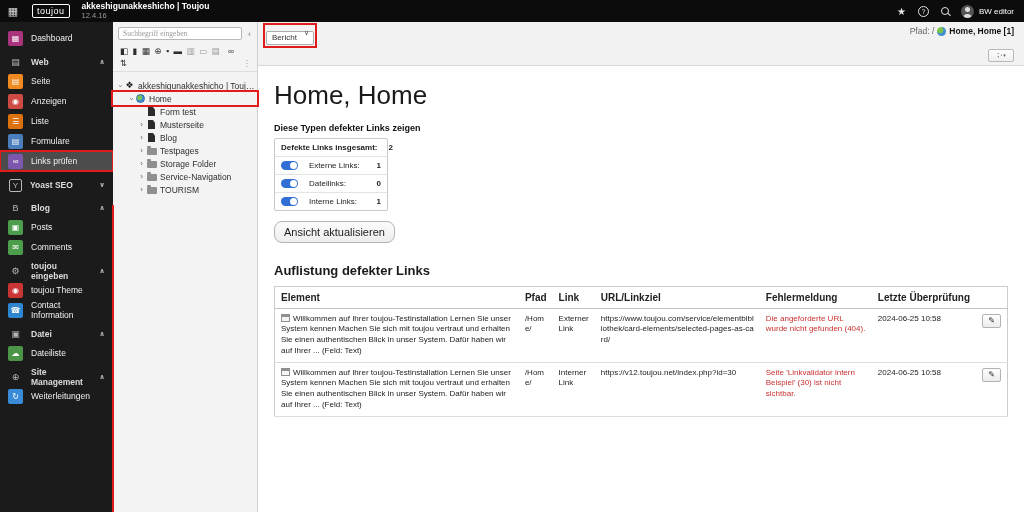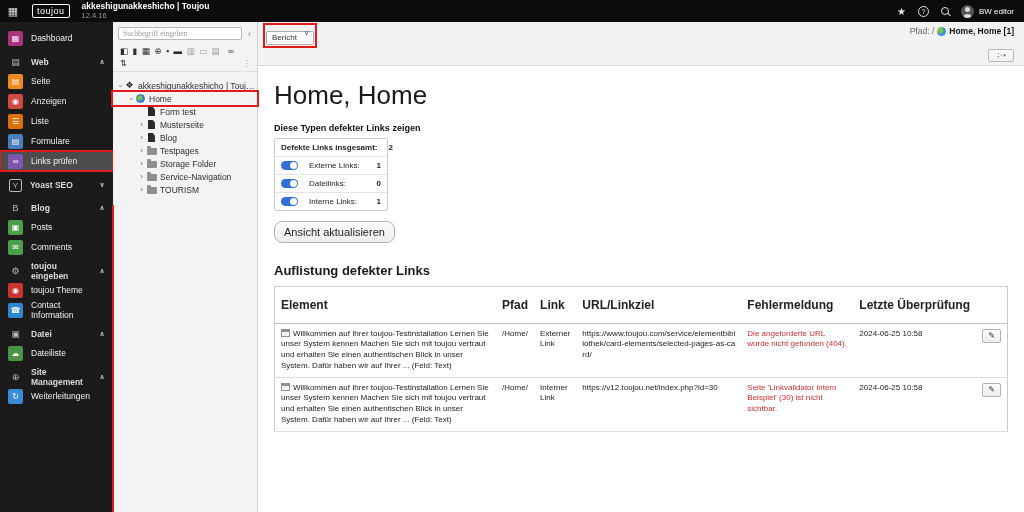--- a/index.html
+++ b/index.html
@@ -89,21 +89,21 @@
   .fp-row:first-child { border-top:none; }
   .fp-row .lbl { white-space:nowrap; }
   .fp-row .lbl.strong { font-weight:bold; }
   .fp-row .val { margin-left:auto; font-weight:bold; }
   .toggle { width:17px; height:9px; border-radius:5px; background:#316fd4; position:relative; flex:none; cursor:pointer; }
   .toggle::after { content:""; position:absolute; width:7px; height:7px; border-radius:50%; background:#fff; right:1px; top:1px; }
   .refresh-btn { margin-top:10px; font-size:11px; font-family:inherit; color:#222; padding:4px 9px; border:1px solid #b3b3b3; border-radius:8px; background:linear-gradient(#fcfcfc,#ededed); cursor:pointer; }
   h2.list-title { font-size:13px; font-weight:bold; color:#1a1a1a; margin:20px 0 8px; }
 
   table.broken { width:100%; border-collapse:collapse; font-size:8px; color:#222; border:1px solid #ccc; }
-  table.broken th { text-align:left; font-size:12px; padding:11px 6px; border-bottom:1px solid #c4c4c4; font-weight:bold; white-space:nowrap; }
+  table.broken th { text-align:left; font-size:10px; padding:5px 6px; border-bottom:1px solid #c4c4c4; font-weight:bold; white-space:nowrap; }
   table.broken td { padding:5px 6px; border-bottom:1px solid #ddd; vertical-align:top; line-height:1.35; }
   td.c-pfad { word-break:break-all; }
   td.c-url { word-break:break-all; }
   .err { color:#c83030; }
   .ce-icon { display:inline-block; width:9px; height:8px; border:1px solid #8f8f8f; border-top-width:3px; vertical-align:-1px; margin-right:3px; background:#f4f4f4; }
   .edit-btn { width:19px; height:14px; border:1px solid #b3b3b3; border-radius:2px; background:linear-gradient(#fdfdfd,#ececec); font-size:8px; color:#333; cursor:pointer; display:flex; align-items:center; justify-content:center; }
   .nowrap { white-space:nowrap; }
 </style>
 </head>
 <body>

